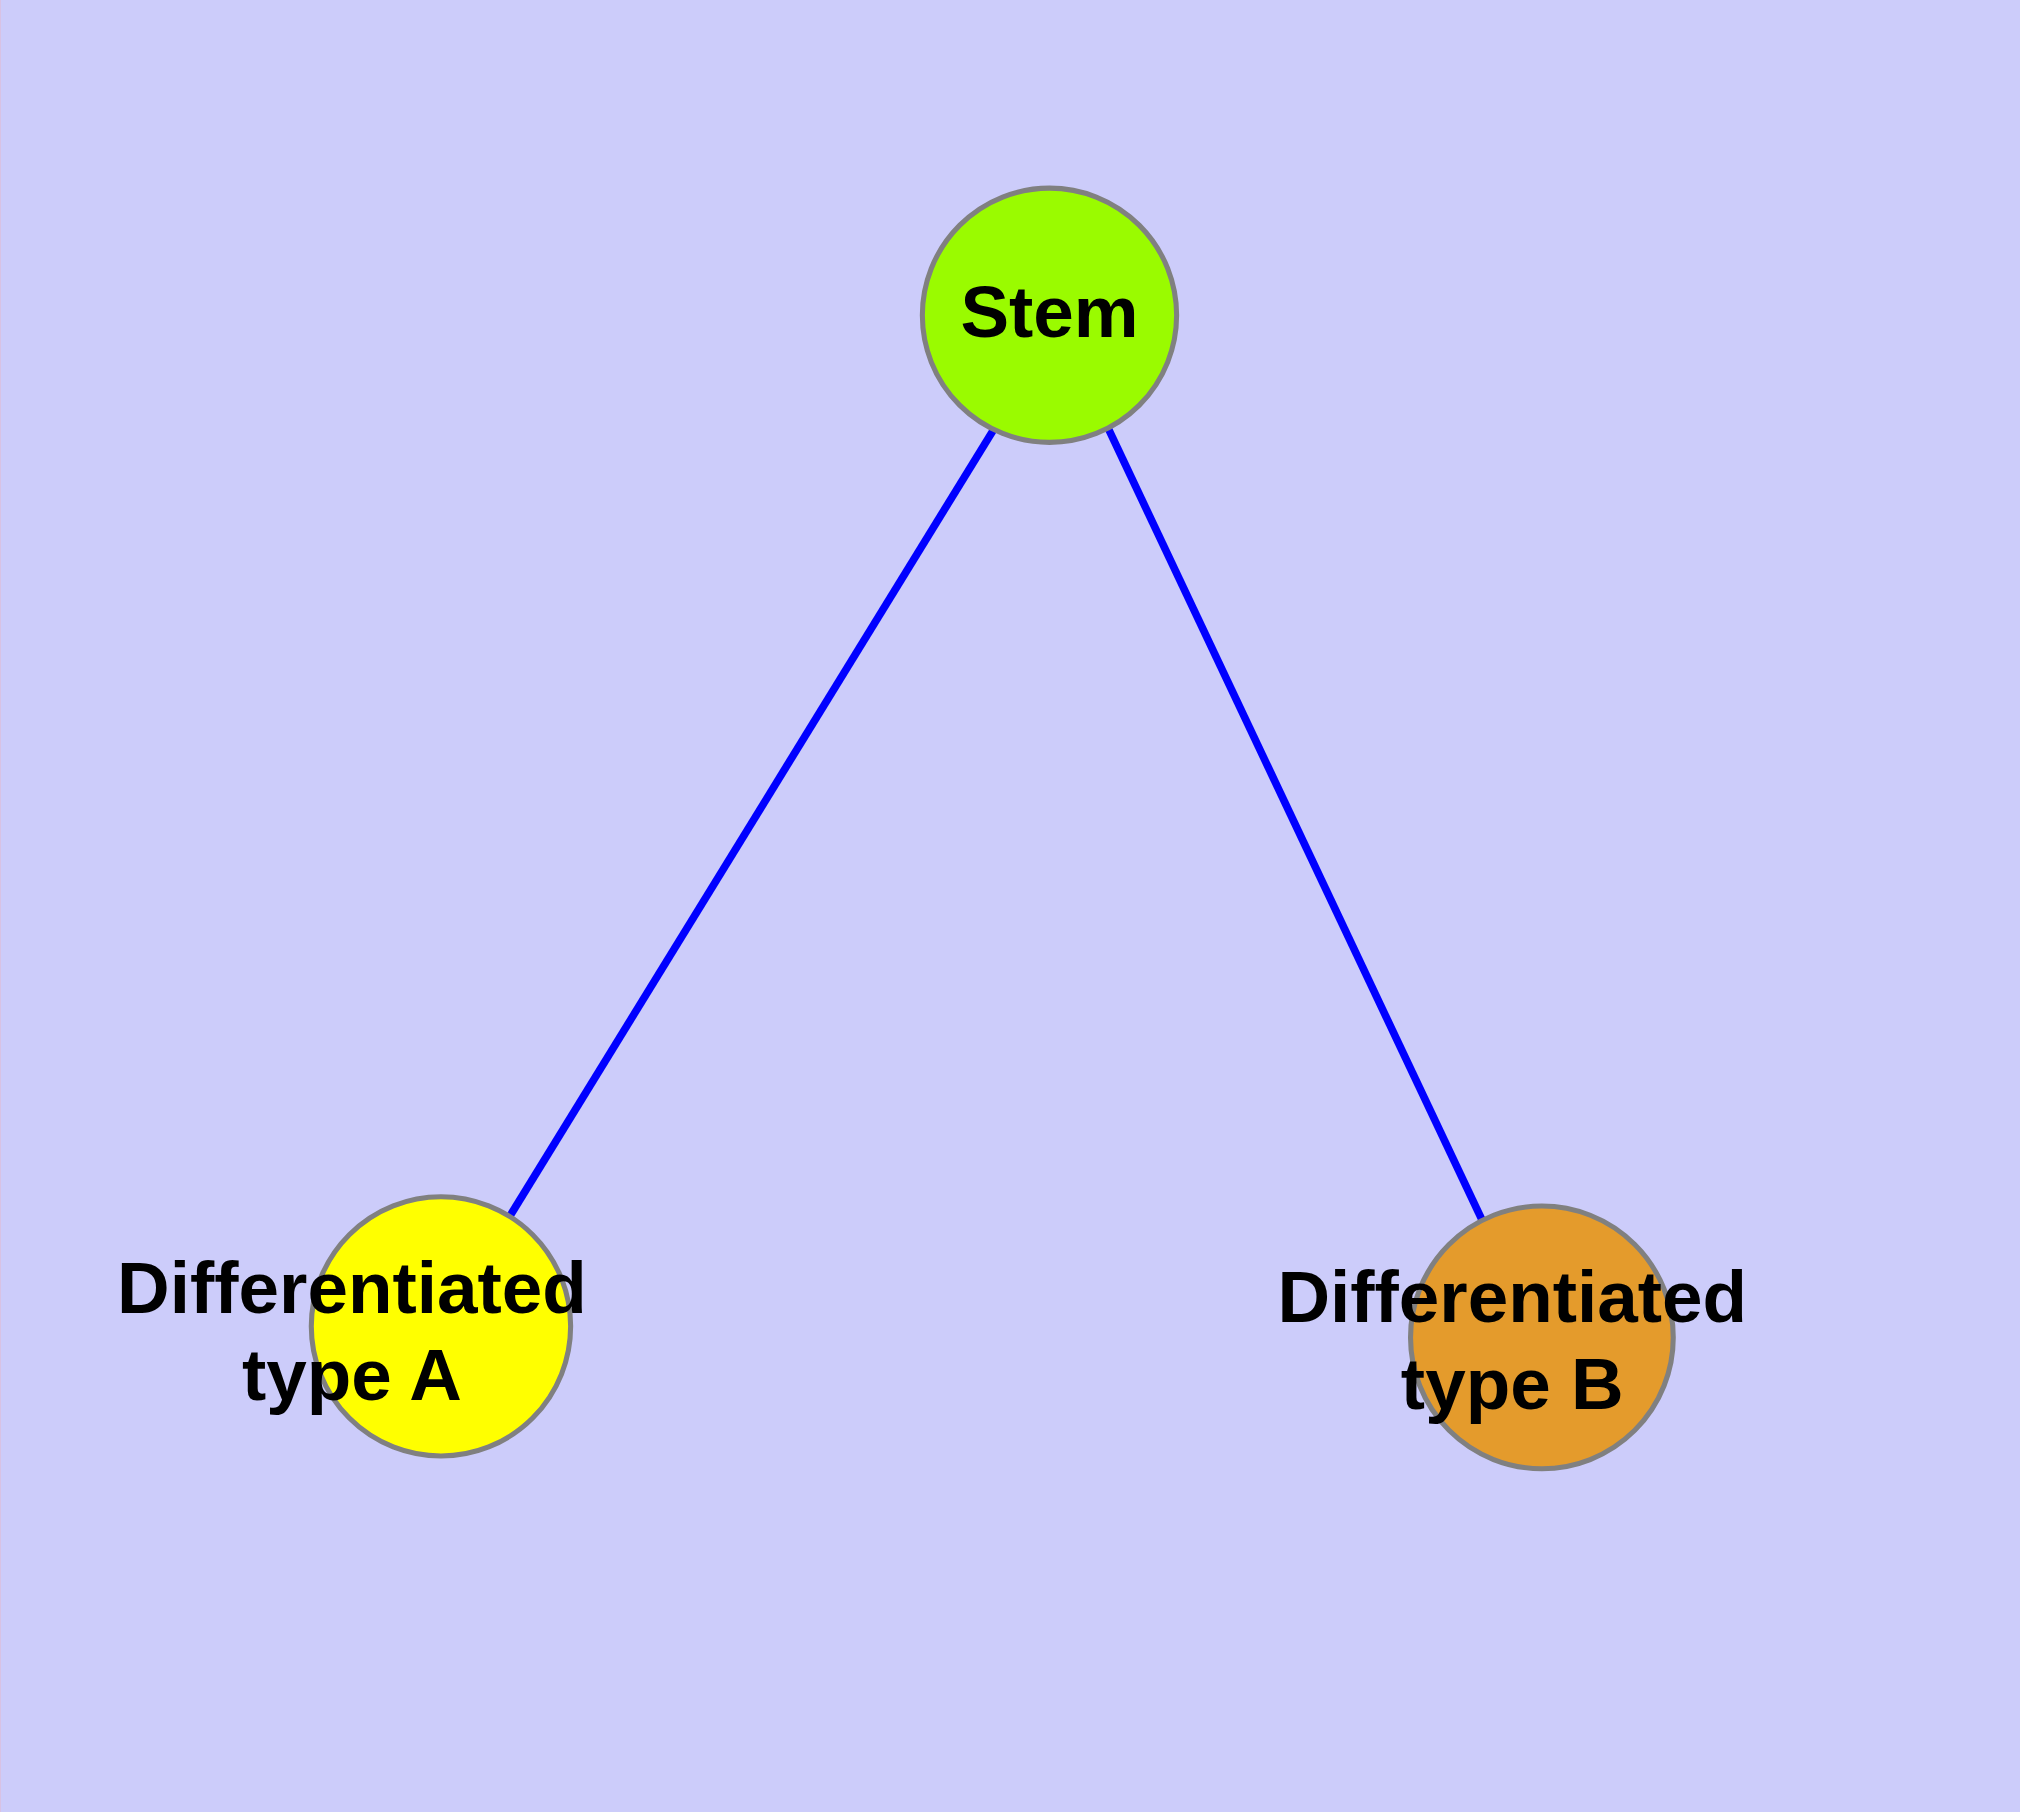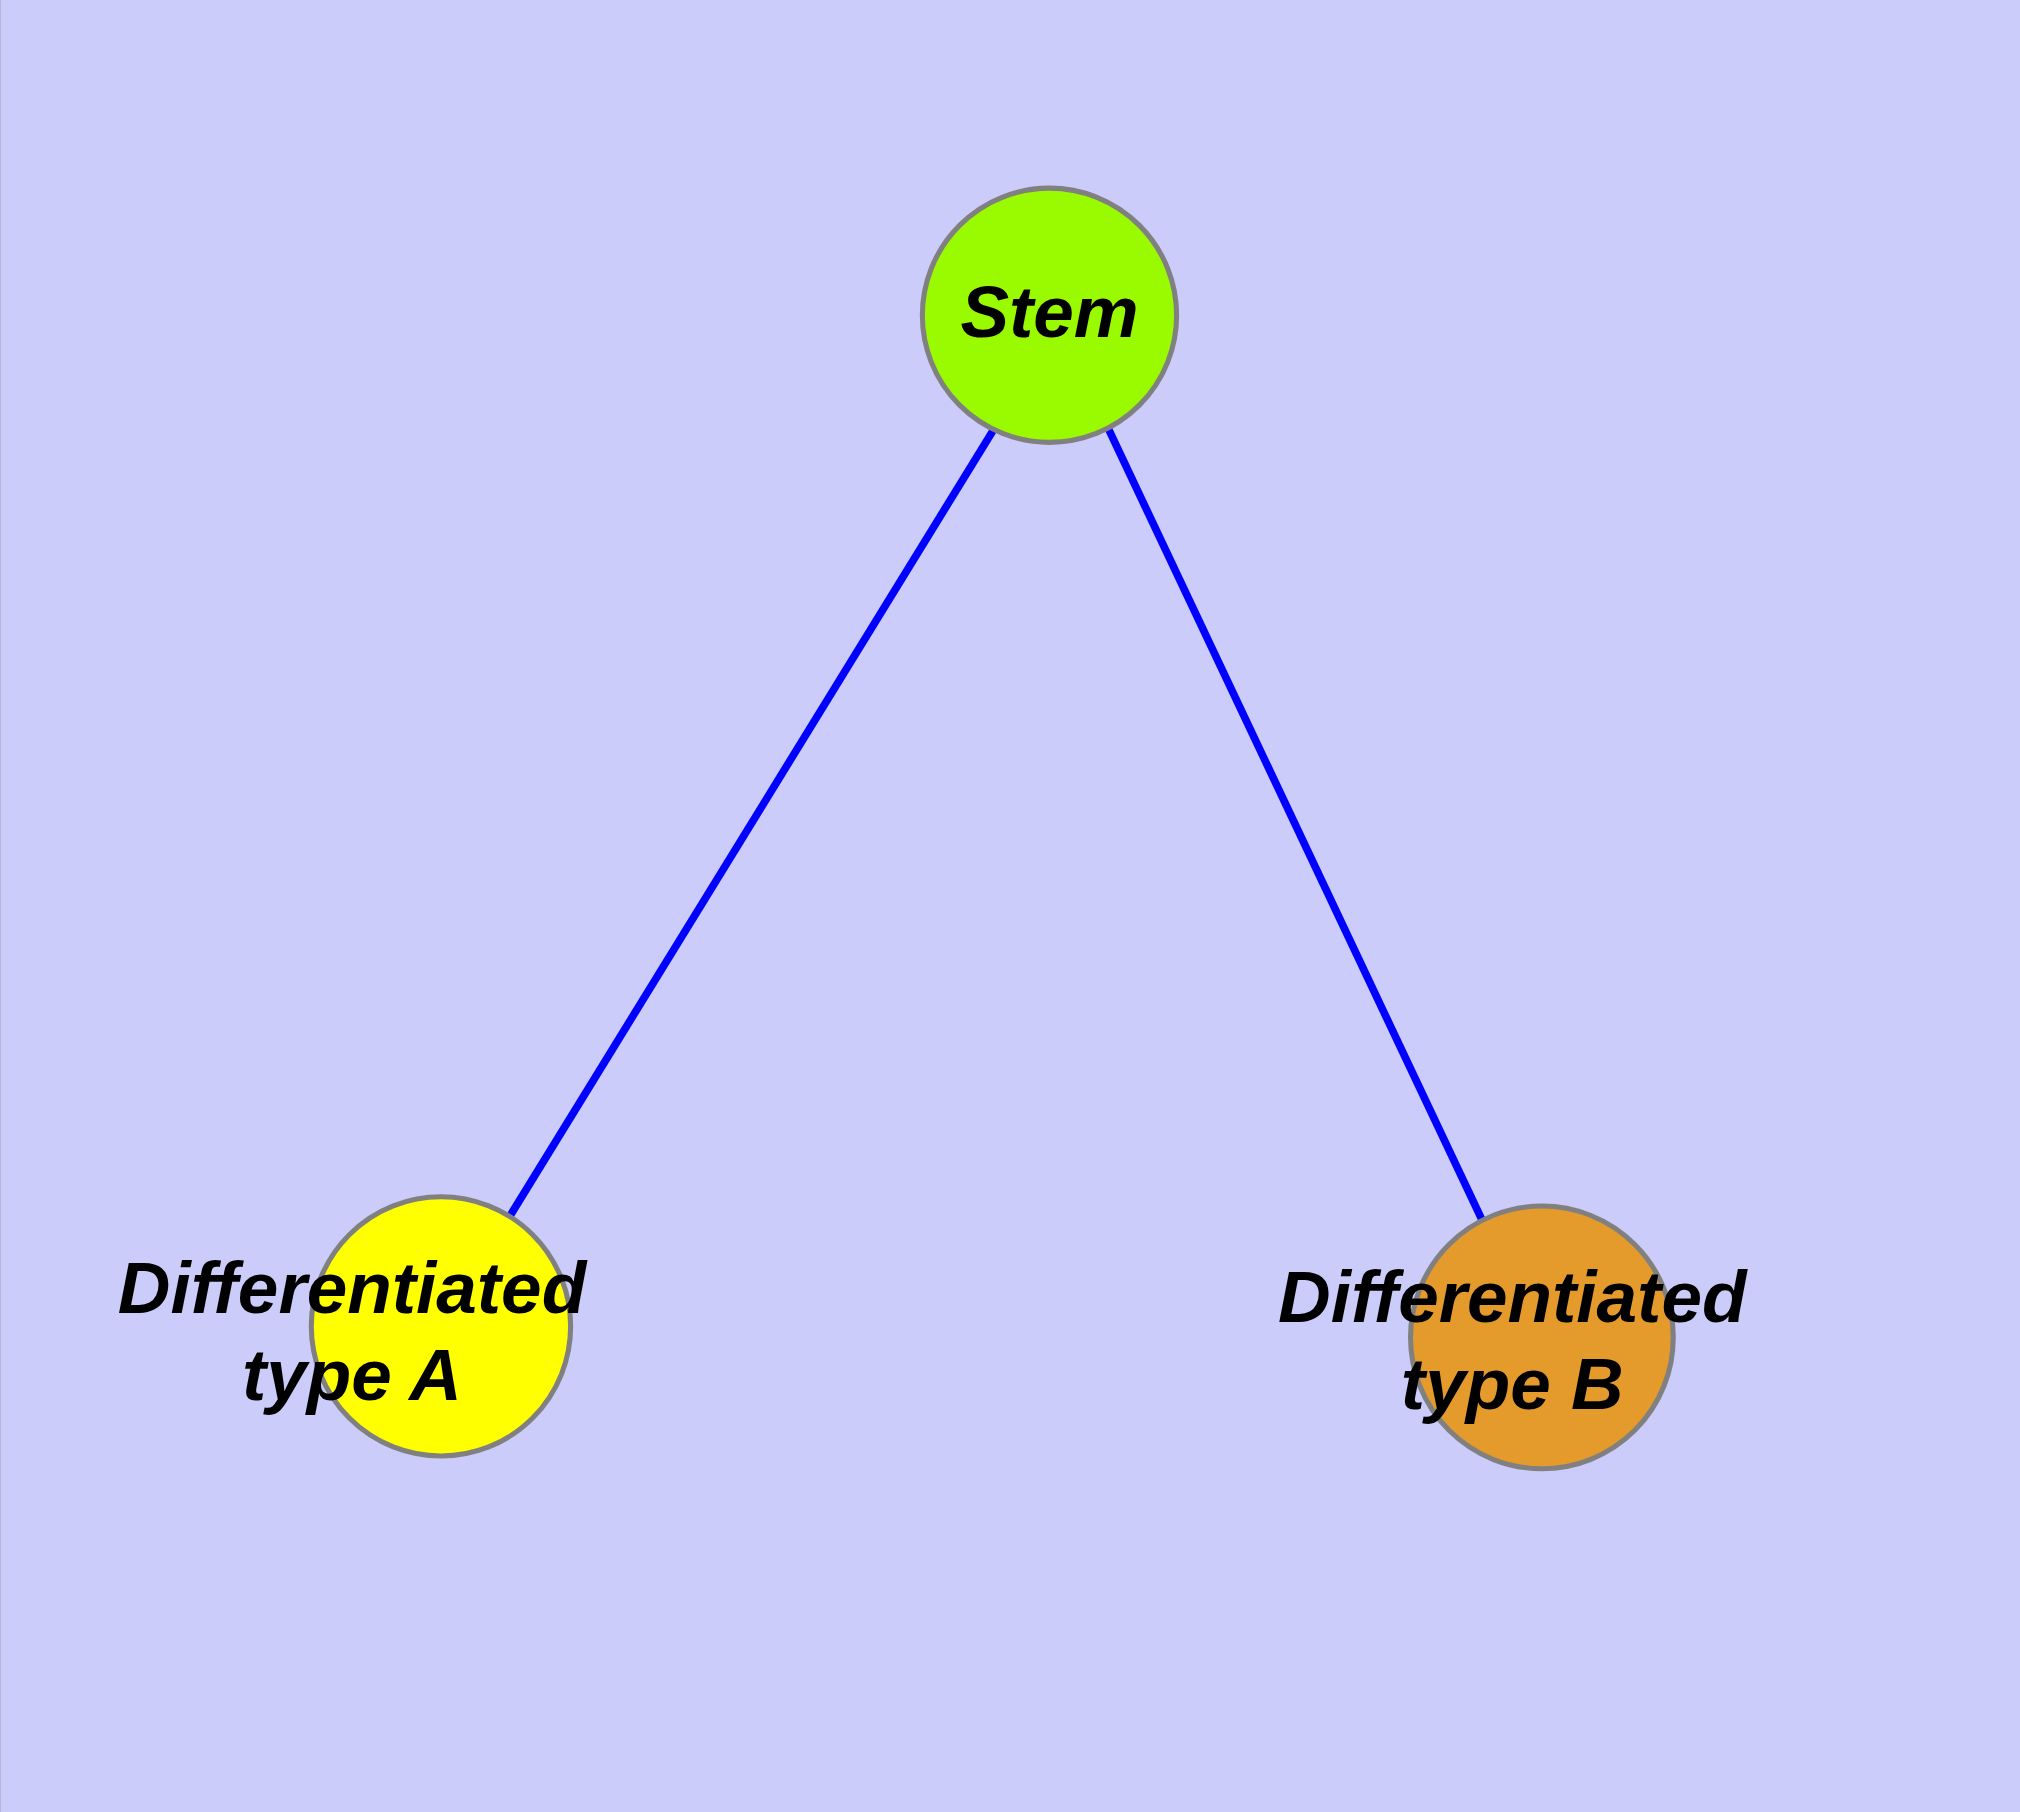--- a/index.html
+++ b/index.html
@@ -11,22 +11,21 @@
   body {
     width: 2021px;
     height: 1812px;
     overflow: hidden;
     font-family: "Liberation Sans", sans-serif;
   }
   #canvas-root {
     position: relative;
     width: 1992px;
     height: 1812px;
-    background: #737373;
-    font-style: italic;
+    background: #fca5a5;
   }
   #graph-svg {
     position: absolute;
     top: 0;
     left: 0;
     width: 2021px;
     height: 1812px;
     display: block;
   }
   .node-label {

